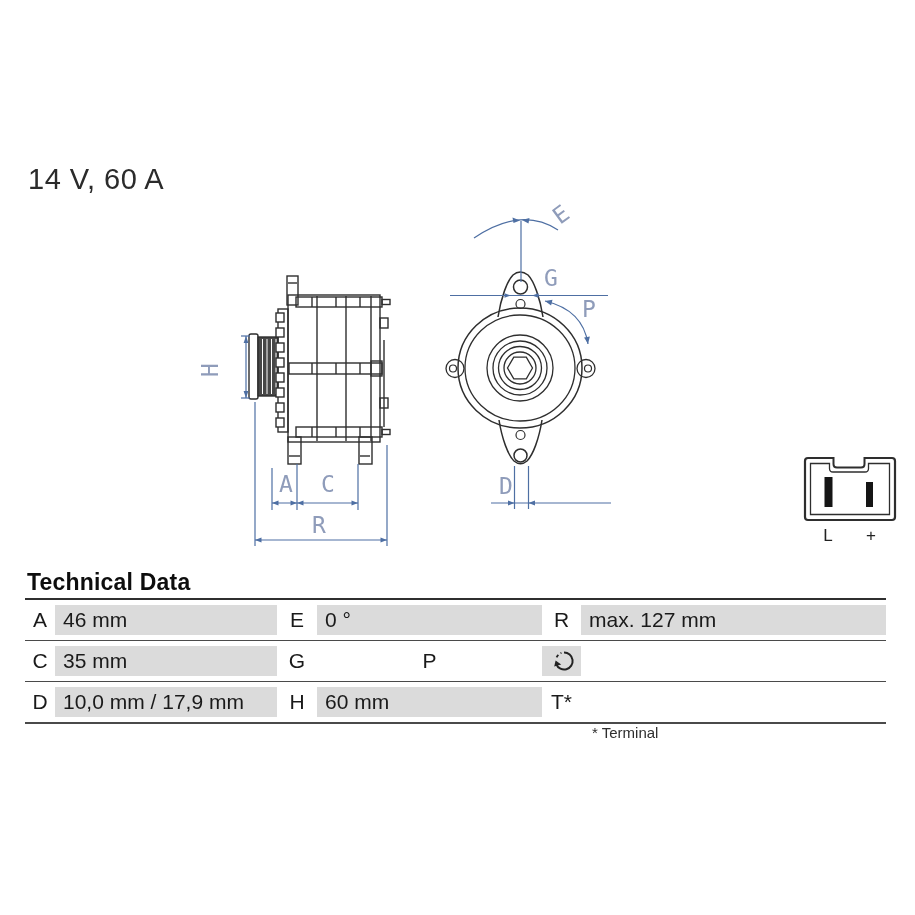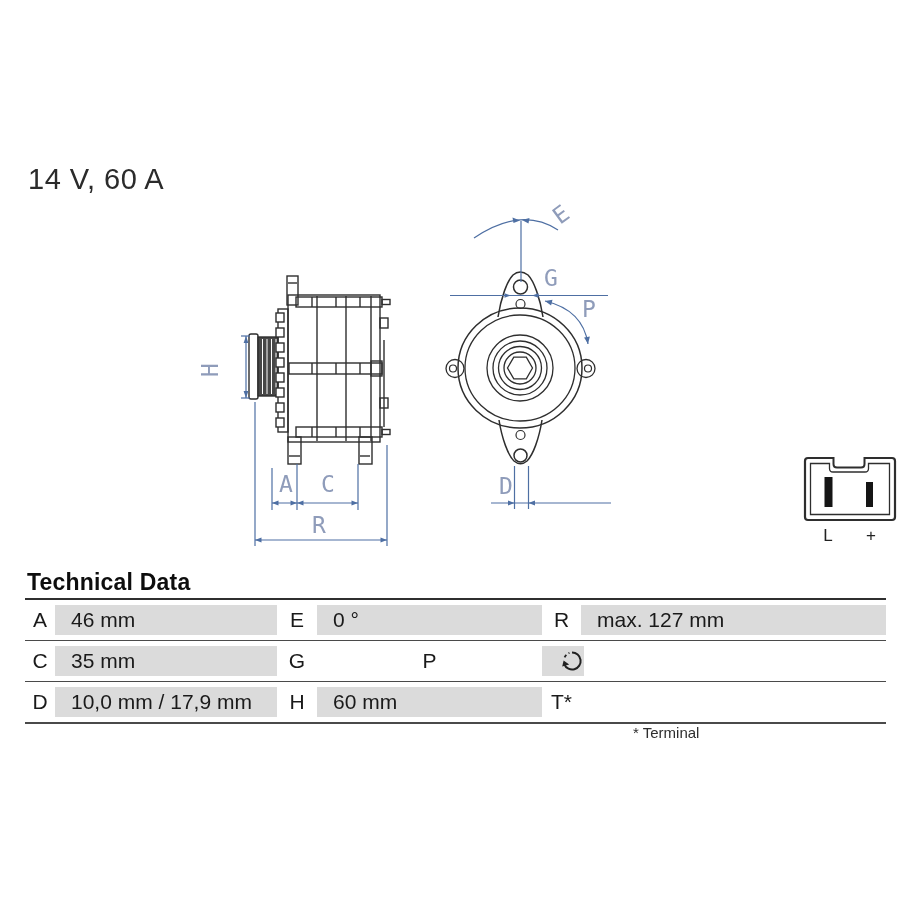--- a/index.html
+++ b/index.html
@@ -20,24 +20,24 @@
   .tech-table{
     position:absolute;left:25px;top:598px;width:861px;
     border-top:2px solid #2f2f2f;border-bottom:2px solid #4a4a4a;
   }
   .trow{display:grid;grid-template-columns:30px 222px 40px 225px 39px 305px;height:40px;}
   .trow + .trow{border-top:1.5px solid #4a4a4a;}
   .kcell{display:flex;align-items:center;justify-content:center;
     font-size:21px;color:#1a1a1a;}
   .vcell{display:flex;align-items:stretch;}
   .band{flex:1;margin:5px 0;background:#dbdbdb;display:flex;align-items:center;
-    padding-left:16px;font-size:21px;color:#1a1a1a;white-space:nowrap;}
+    padding-left:8px;font-size:21px;color:#1a1a1a;white-space:nowrap;}
   .footnote{
     position:absolute;left:592px;top:724px;
-    font-size:15px;color:#2e2e2e;margin-left:41px;
+    font-size:15px;color:#2e2e2e;
   }
   .dimtxt{font-family:"DejaVu Sans Mono",monospace;font-size:23px;fill:#8f9cba;}
   .plugtxt{font-family:"Liberation Sans",sans-serif;font-size:17px;fill:#222;}
 </style>
 </head>
 <body>
 
 <div class="stage">
 
   <div class="title">14 V, 60 A</div>

